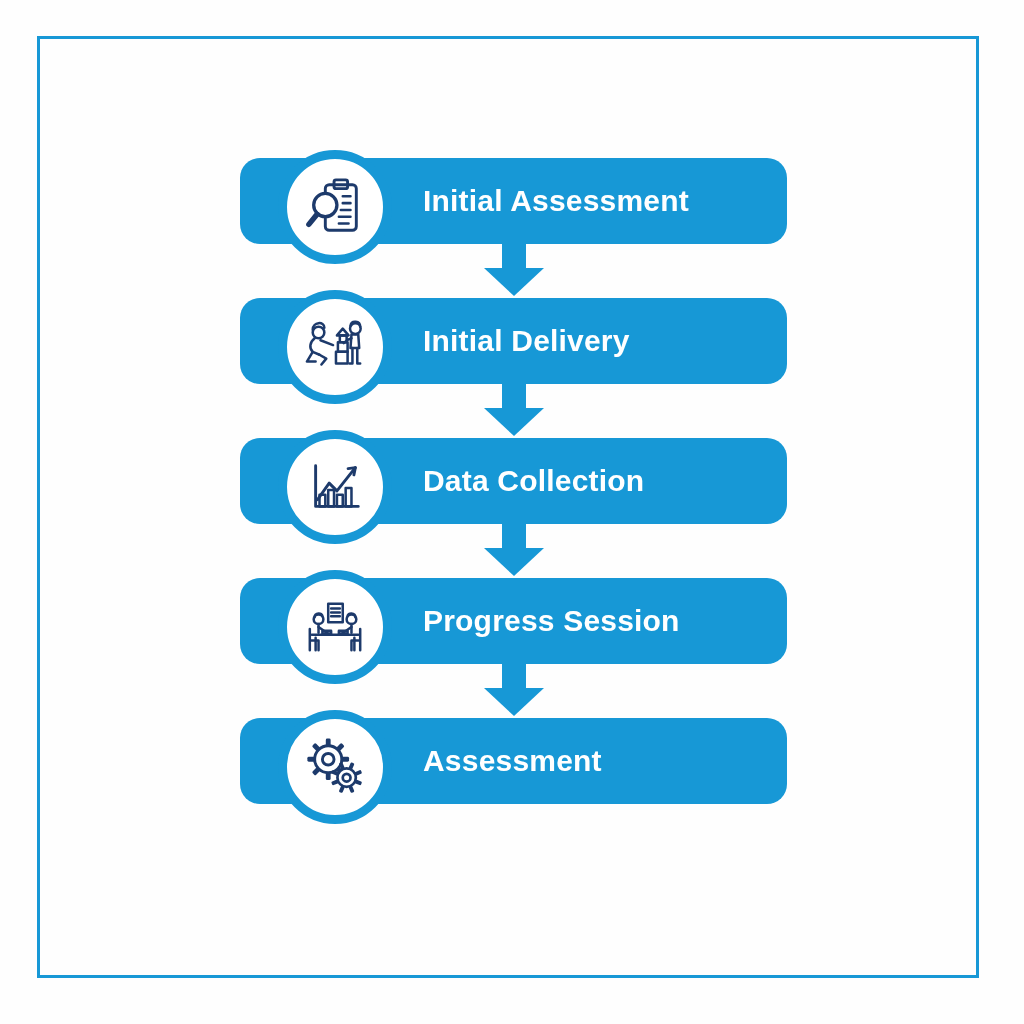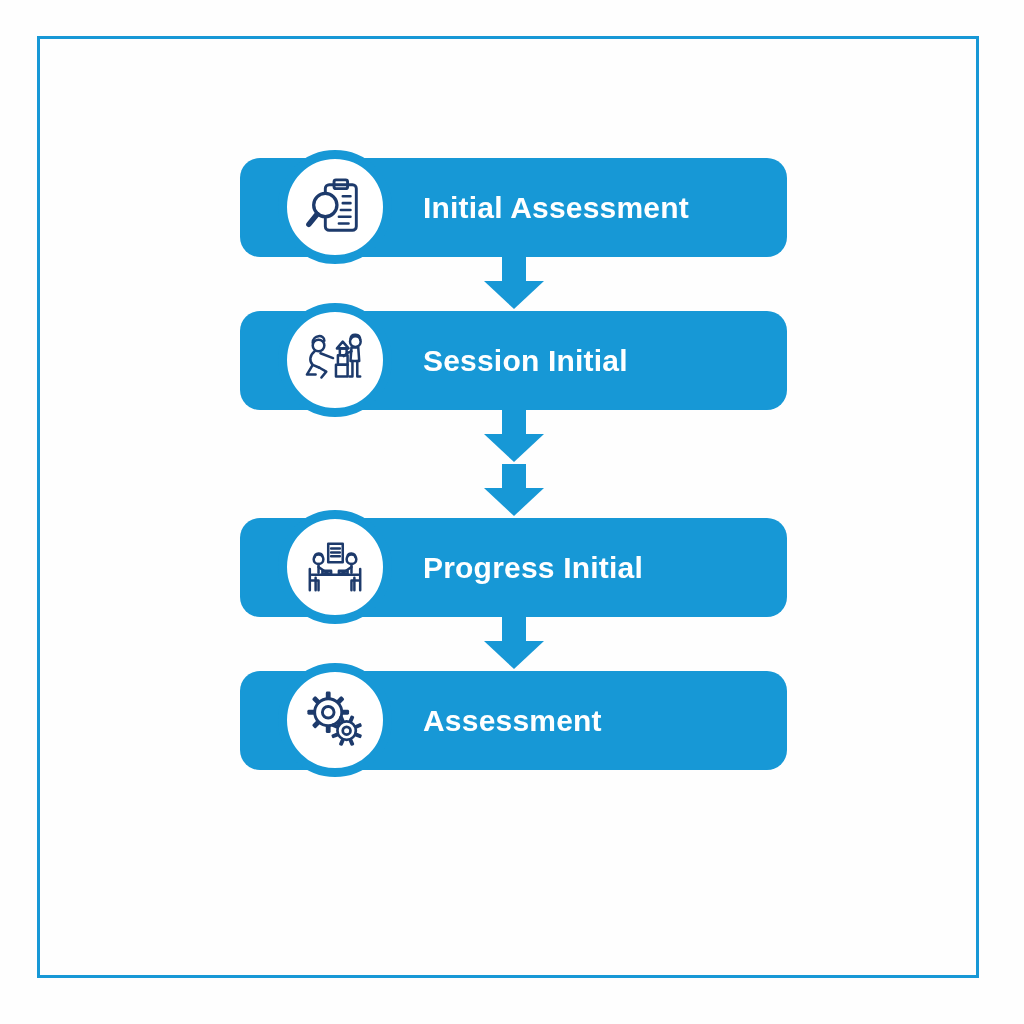--- a/index.html
+++ b/index.html
@@ -28,21 +28,21 @@
   .flow {
     position: absolute;
     left: 240px;
     top: 158px;
     width: 547px;
     display: flex;
     flex-direction: column;
   }
   .step {
     position: relative;
-    height: 99px;
+    height: 86px;
   }
   .bar {
     position: absolute;
     inset: 0;
     background: #1798d6;
     border-radius: 20px;
     display: flex;
     align-items: center;
   }
   .label {
@@ -118,21 +118,21 @@
     </div>
     <div class="arrow-gap">
       <svg viewBox="0 0 64 52">
         <rect x="20" y="0" width="24" height="26" fill="#1798d6"></rect>
         <polygon points="2,24 62,24 32,52" fill="#1798d6"></polygon>
       </svg>
     </div>
 
     <div class="step">
       <div class="bar">
-        <span class="label">Session Initial</span>
+        <span class="label">Initial Delivery</span>
       </div>
       <div class="icon-circle">
         <svg viewBox="0 0 64 64">
           <g class="stroke stroke-thin">
             <circle cx="15" cy="17" r="6"></circle>
             <path d="M9 14 C9 6 21 5 21 12"></path>
             <path d="M11 23 C6 27 5 33 9 37 L16 40"></path>
             <path d="M17 25 L30 30"></path>
             <path d="M9 37 L3 47 L12 47"></path>
             <path d="M16 40 L23 44 L18 50"></path>
@@ -149,30 +149,48 @@
         </svg>
       </div>
     </div>
     <div class="arrow-gap">
       <svg viewBox="0 0 64 52">
         <rect x="20" y="0" width="24" height="26" fill="#1798d6"></rect>
         <polygon points="2,24 62,24 32,52" fill="#1798d6"></polygon>
       </svg>
     </div>
 
-    <div class="arrow-gap">
-      <svg viewBox="0 0 64 52">
-        <rect x="20" y="0" width="24" height="26" fill="#1798d6"></rect>
-        <polygon points="2,24 62,24 32,52" fill="#1798d6"></polygon>
-      </svg>
-    </div>
-
-    <div class="step">
-      <div class="bar">
-        <span class="label">Progress Initial</span>
+    <div class="step">
+      <div class="bar">
+        <span class="label">Data Collection</span>
+      </div>
+      <div class="icon-circle">
+        <svg viewBox="0 0 64 64">
+          <g class="stroke">
+            <path d="M12 10 V52 H56"></path>
+            <rect class="stroke-thin" x="16" y="40" width="6" height="12"></rect>
+            <rect class="stroke-thin" x="25" y="35" width="6" height="17"></rect>
+            <rect class="stroke-thin" x="34" y="40" width="6" height="12"></rect>
+            <rect class="stroke-thin" x="43" y="33" width="6" height="19"></rect>
+            <path d="M14 45 L26 28 L34 36 L53 12"></path>
+            <path d="M45.5 13 L53 12 L51.5 19.5"></path>
+          </g>
+        </svg>
+      </div>
+    </div>
+    <div class="arrow-gap">
+      <svg viewBox="0 0 64 52">
+        <rect x="20" y="0" width="24" height="26" fill="#1798d6"></rect>
+        <polygon points="2,24 62,24 32,52" fill="#1798d6"></polygon>
+      </svg>
+    </div>
+
+    <div class="step">
+      <div class="bar">
+        <span class="label">Progress Session</span>
       </div>
       <div class="icon-circle">
         <svg viewBox="0 0 64 64">
           <g class="stroke stroke-thin">
             <rect x="25" y="8" width="15" height="19"></rect>
             <path d="M28 13 H37 M28 17 H37 M28 21 H37"></path>
             <circle cx="15" cy="24" r="5"></circle>
             <path d="M11 22 C11 17 19 17 19 21"></path>
             <path d="M15 29 V38"></path>
             <path d="M15 32 L25 39"></path>

